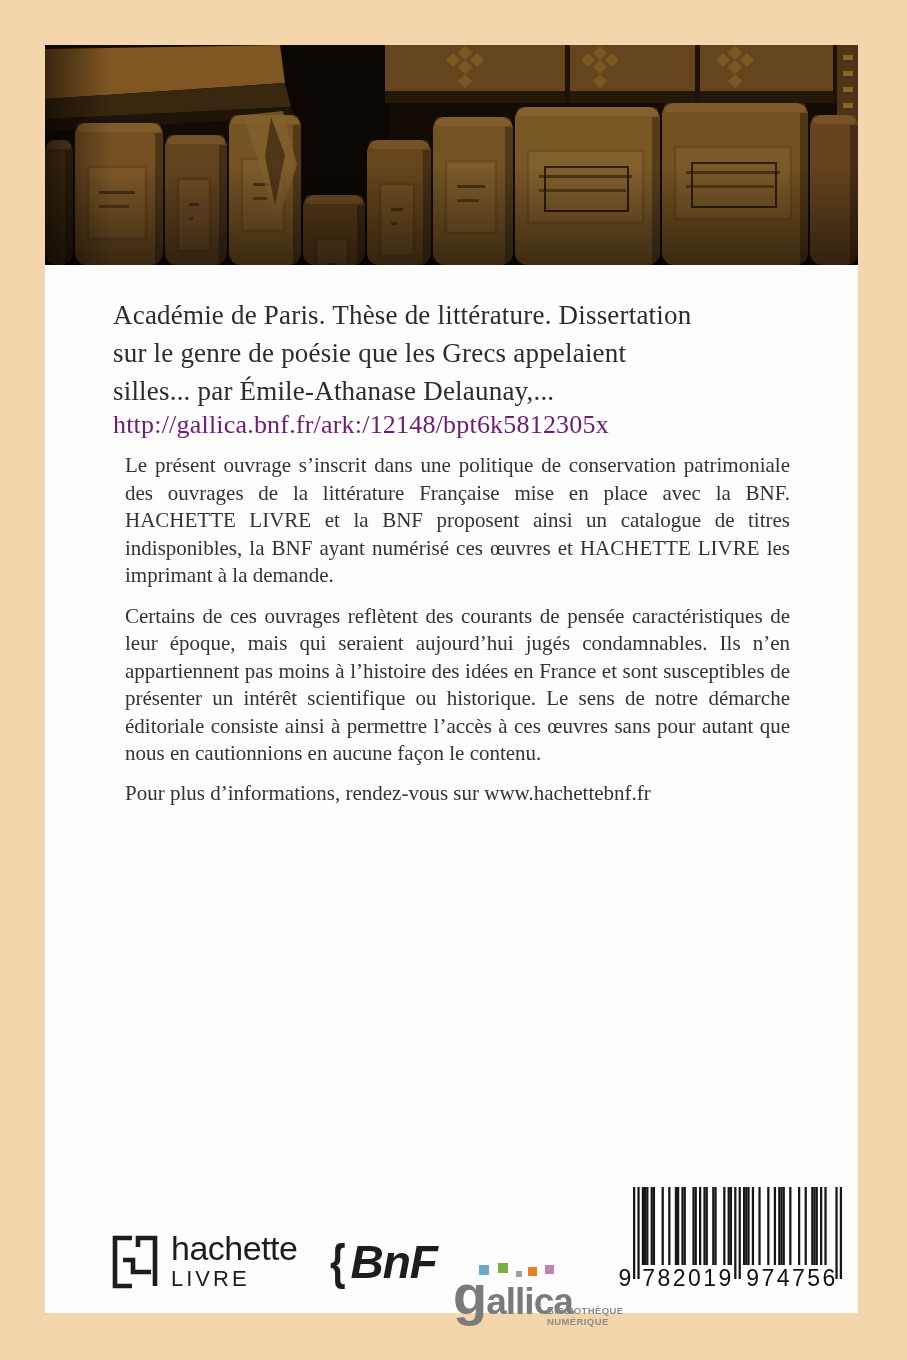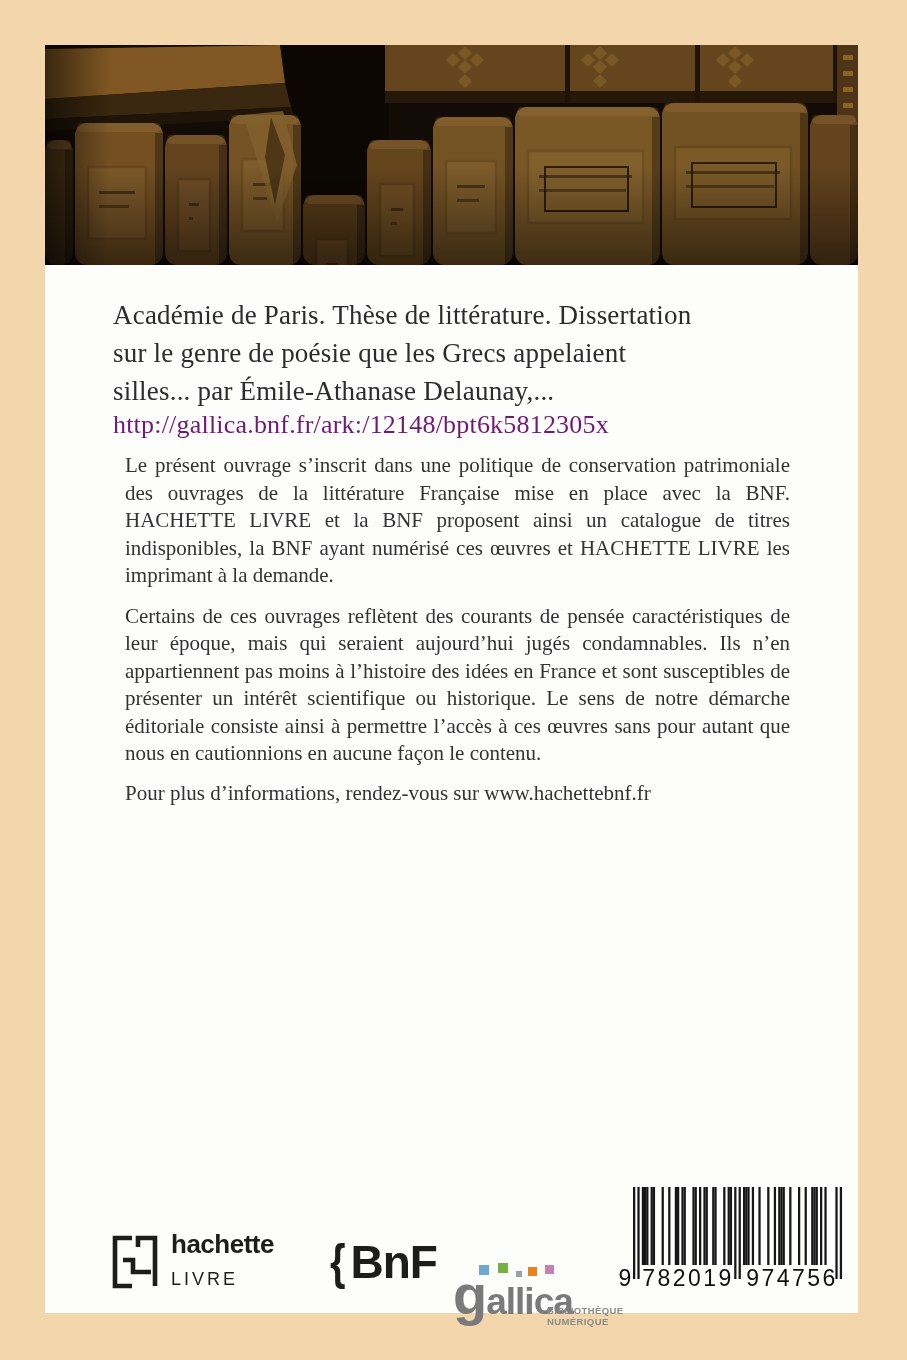--- a/index.html
+++ b/index.html
@@ -22,25 +22,25 @@
   .body-text{color:#333;}
   .p1{margin:338px 0 0 0;}
   .body-text p{font-size:21px;line-height:27.5px;text-align:justify;margin:12px;}
   .p2{margin-top:13px !important;}
   .info-line{margin-top:12px !important;text-align:left !important;}
   
   .logo{position:absolute;color:#1d1d1b;font-family:"Liberation Sans",sans-serif;}
   .hachette{left:66px;top:1186px;display:flex;align-items:flex-start;}
   .hachette svg{display:block;margin-top:4px;}
   .hachette .words{margin-left:12px;line-height:1;}
-  .hachette .wordmark{font-size:26px;font-weight:700;letter-spacing:-.5px;text-align:center;}
-  .hachette .sublabel{font-size:18px;font-weight:500;letter-spacing:3px;margin-top:13px;}
+  .hachette .wordmark{font-size:34px;font-weight:400;letter-spacing:-.5px;text-align:center;}
+  .hachette .sublabel{font-size:22px;font-weight:500;letter-spacing:3px;margin-top:3px;}
   .bnf{left:283px;top:1188px;display:flex;align-items:flex-start;}
   .bnf .brace{font-size:50px;font-weight:600;line-height:58px;margin-right:3px;transform:scaleX(.8);}
-  .bnf .wordmark{font-size:46px;font-weight:700;letter-spacing:-1px;line-height:58px;}
+  .bnf .wordmark{font-size:46px;font-weight:700;letter-spacing:-1px;line-height:58px;font-style:italic;}
   .gallica{left:408px;top:1218px;width:150px;height:90px;}
   .gallica .squares{position:absolute;left:0;top:0;width:150px;height:14px;}
   .gallica .squares i{position:absolute;display:block;}
   .gallica .wordmark{position:absolute;left:0;top:2px;color:#7a7a7a;font-weight:700;letter-spacing:-1px;line-height:60px;}
   .gallica .g-initial{font-size:56px;}
   .gallica .g-rest{font-size:37px;}
   .gallica .sub{position:absolute;left:62px;top:42px;color:#8b8b8b;font-size:9.5px;font-weight:700;letter-spacing:.4px;line-height:11px;margin-left:32px;}
   
   .barcode{left:572px;top:1142px;width:230px;height:115px;}
   .barcode svg{display:block;}

